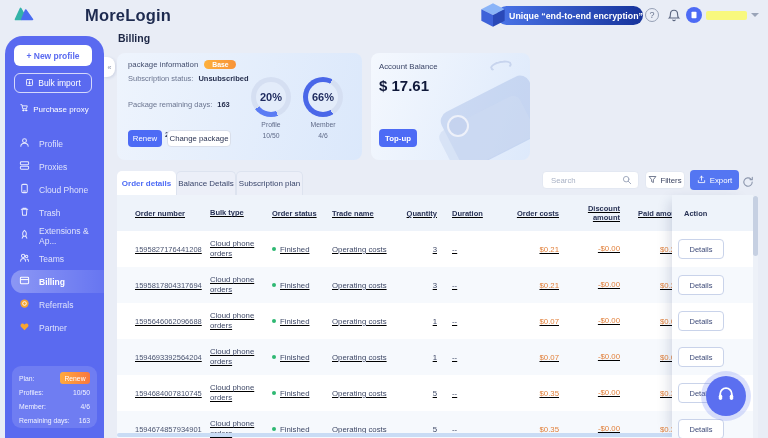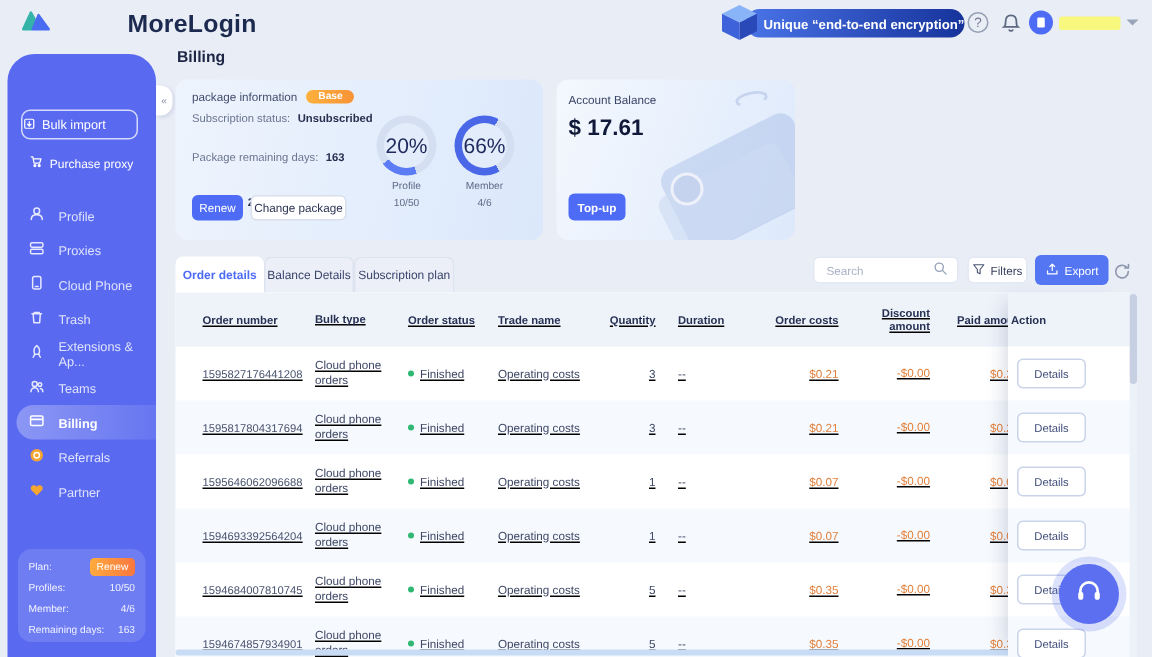--- a/index.html
+++ b/index.html
@@ -21,21 +21,21 @@
   .avatar{left:686px;top:7px;width:16px;height:16px;border-radius:50%;background:#4d6bf5;
     display:flex;align-items:center;justify-content:center;}
   .name-redacted{left:706px;top:11px;width:41px;height:9px;background:#f8f87e;border-radius:2px;}
   .chev{left:751px;top:13px;width:0;height:0;border-left:4px solid transparent;border-right:4px solid transparent;border-top:4px solid #9aa4b8;}
 
   
   .sidebar{left:5px;top:36px;width:99px;height:402px;background:#5a6af0;border-radius:18px 18px 0 0;}
   .btn-newprofile{position:absolute;left:9px;top:9px;width:78px;height:21px;background:#fff;border-radius:6px;
     color:#5a6af0;font-size:8.5px;font-weight:600;display:flex;align-items:center;justify-content:center;gap:3px;}
   .btn-bulk{position:absolute;left:9px;top:37px;width:78px;height:20px;border:1px solid rgba(255,255,255,.75);
-    border-radius:6px;color:#fff;font-size:8.5px;display:flex;align-items:center;justify-content:flex-start;gap:4px;}
+    border-radius:6px;color:#fff;font-size:8.5px;display:flex;align-items:center;justify-content:center;gap:4px;}
   .link-proxy{position:absolute;left:0;top:62px;width:99px;height:16px;color:#fff;font-size:8px;
     display:flex;align-items:flex-end;justify-content:center;gap:4px;}
   .menu{position:absolute;left:0;top:96px;width:99px;}
   .mi{height:23px;display:flex;align-items:center;gap:9px;padding-left:14px;color:#dfe3fc;font-size:8.5px;}
   .mi svg{flex:none;}
   .mi.active{margin-left:6px;padding-left:8px;border-radius:12px 0 0 12px;
     background:linear-gradient(90deg,rgba(255,255,255,.30),rgba(255,255,255,.08));color:#fff;font-weight:bold;}
   .plan-card{position:absolute;left:7px;top:330px;width:85px;height:62px;border-radius:9px;
     background:rgba(255,255,255,.13);padding:5px 7px;color:#f0f2ff;font-size:6.8px;}
   .plan-row{display:flex;justify-content:space-between;align-items:center;height:14px;}
@@ -54,21 +54,21 @@
   .badge-base{background:linear-gradient(90deg,#fdb03c,#f89338);border-radius:8px;padding:1px 8px;
     color:#fff;font-size:6.8px;font-weight:bold;}
   .pkg-row{position:absolute;left:11px;display:flex;gap:5px;font-size:7.5px;}
   .pkg-row .lab{color:#6b7590;} .pkg-row .val{color:#27304f;font-weight:600;}
   .btn-renew{position:absolute;left:11px;top:77px;width:34px;height:17px;background:#4d6bf5;border-radius:4px;
     color:#fff;font-size:7.8px;display:flex;align-items:center;justify-content:center;}
   .btn-change{position:absolute;left:50px;top:77px;width:64px;height:17px;background:#fff;border:1px solid #d9dfeb;
     border-radius:4px;color:#2b3453;font-size:7.8px;display:flex;align-items:center;justify-content:center;}
   .donut{position:absolute;width:40px;height:40px;border-radius:50%;display:flex;align-items:center;justify-content:center;}
   .donut::after{content:"";position:absolute;inset:5px;border-radius:50%;background:#e3ecfa;}
-  .donut .pct{position:relative;z-index:1;font-size:14px;font-weight:normal;color:#1e2a5e;}
+  .donut .pct{position:relative;z-index:1;font-size:11px;font-weight:bold;color:#1e2a5e;}
   .donut-lab{position:absolute;width:60px;text-align:center;font-size:6.8px;color:#5f6a88;}
   .bal-card{left:371px;top:53px;width:159px;height:107px;border-radius:8px;overflow:hidden;
     background:linear-gradient(110deg,#f4f8fe 0%,#dde9fb 100%);}
   .bal-title{position:absolute;left:8px;top:9px;font-size:7.8px;color:#3a4466;}
   .bal-amount{position:absolute;left:8px;top:24px;font-size:15px;font-weight:bold;color:#10193a;}
   .btn-topup{position:absolute;left:8px;top:76px;width:38px;height:18px;background:#4d6bf5;border-radius:4px;
     color:#fff;font-size:7.8px;font-weight:600;display:flex;align-items:center;justify-content:center;}
   .deco-cardshape{position:absolute;right:-14px;top:38px;width:98px;height:62px;border-radius:10px;
     background:rgba(156,180,226,.38);transform:rotate(-27deg);}
   .deco-cardshape2{position:absolute;right:-2px;top:58px;width:90px;height:46px;border-radius:8px;
@@ -109,21 +109,21 @@
   .c8{line-height:1.25;}
   .c9{padding-left:32px;}
   .thead .c9{padding-left:10px;}
   .amt{color:#e2813c;}
   .status{display:flex;align-items:center;gap:4px;padding-left:8px;}
   .dot{width:4px;height:4px;border-radius:50%;background:#2eb872;flex:none;}
 
   
   .action-col{left:672px;top:195px;width:81px;height:243px;z-index:5;
     box-shadow:-8px 0 12px -6px rgba(25,45,95,.18);}
-  .action-head{height:36px;background:#eef3fa;display:flex;align-items:center;padding-left:2px;
+  .action-head{height:36px;background:#eef3fa;display:flex;align-items:center;padding-left:12px;
     font-size:7.5px;font-weight:bold;color:#273154;}
   .action-slot{height:36px;background:#fff;display:flex;align-items:center;}
   .action-slot.stripe{background:#f6f9fd;}
   .btn-details{margin-left:6px;width:46px;height:20px;background:#fff;border:1px solid #c9d3ea;border-radius:4px;
     color:#3f4c7a;font-size:7.5px;display:flex;align-items:center;justify-content:center;}
 
   .vscroll{left:753px;top:196px;width:5px;height:242px;background:#edf1f8;}
   .vthumb{position:absolute;left:0;top:0;width:5px;height:60px;background:#c6d0e2;border-radius:3px;}
   .hscroll{left:117px;top:433px;width:630px;height:4px;background:#c9dcf5;border-radius:2px;}
 
@@ -163,20 +163,21 @@
   </div>
   <div class="abs avatar">
     <svg width="10" height="10" viewBox="0 0 12 12">
         <rect x="3" y="2" width="6" height="8" rx="1" fill="#fff"></rect>
       </svg>
   </div>
   <div class="abs name-redacted"></div>
   <div class="abs chev"></div>
 
   <div class="abs sidebar">
+    <div class="btn-newprofile">+ New profile</div>
     <div class="btn-bulk">
       <span>
         <svg width="9" height="9" viewBox="0 0 12 12" fill="none" stroke="#fff" stroke-width="1.1" stroke-linecap="round">
           <rect x="2" y="2" width="8" height="8" rx="1"></rect>
             <path d="M6 4v4M4.5 6.5 6 8l1.5-1.5"></path>
         </svg>
       </span>
       <span>Bulk import</span>
     </div>
     <div class="link-proxy">

